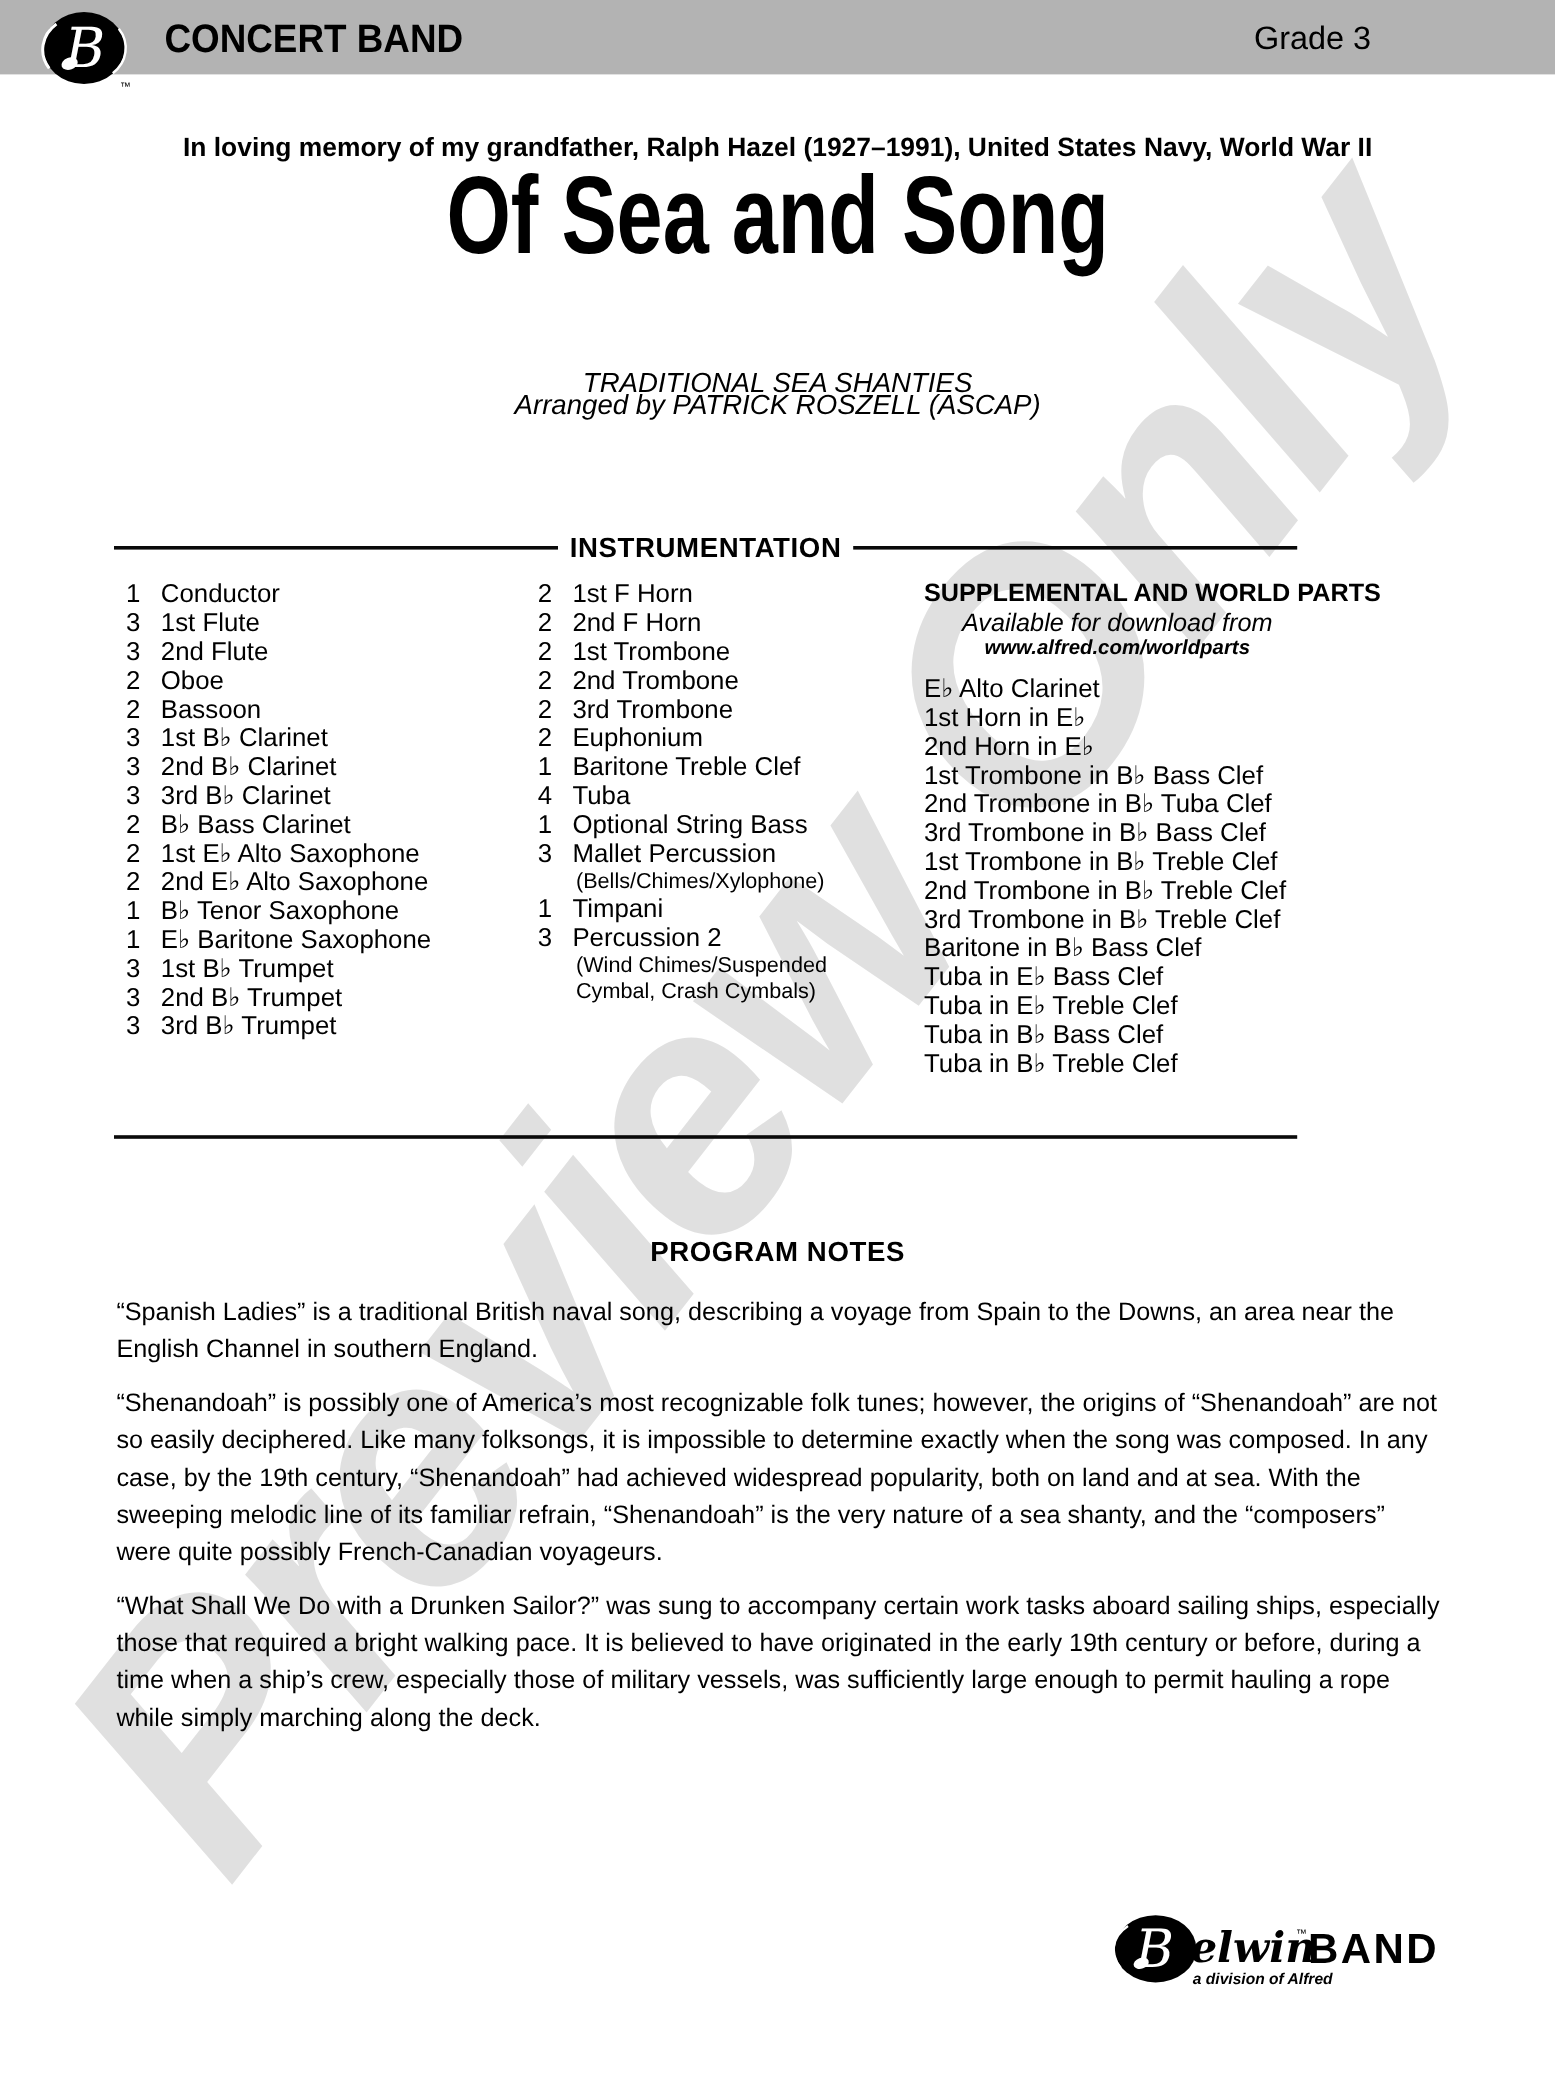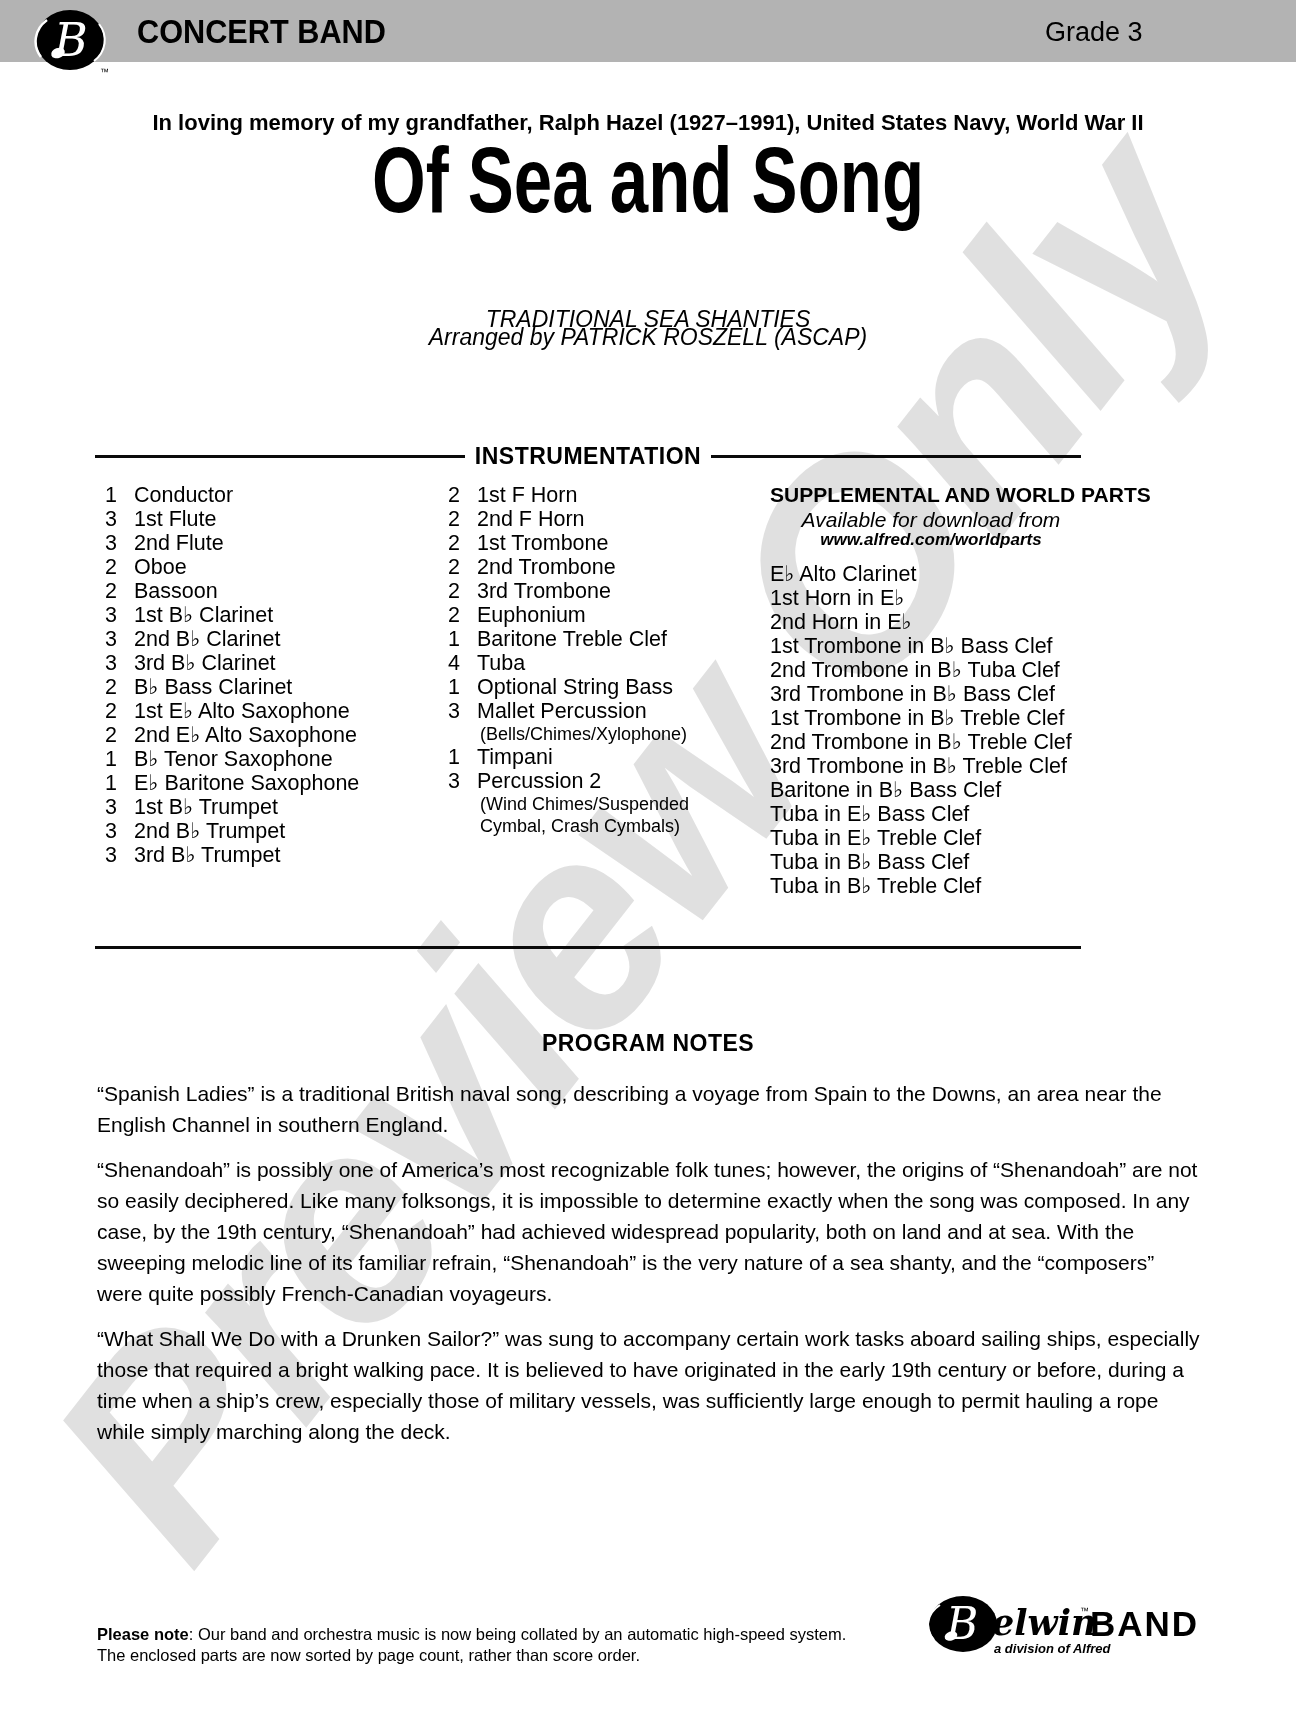--- a/index.html
+++ b/index.html
@@ -286,24 +286,20 @@
     <div class="pn-head">PROGRAM NOTES</div>
     <div class="pn">
 
         <p>“Spanish Ladies” is a traditional British naval song, describing a voyage from Spain to the Downs, an area near the English Channel in southern England.</p>
 
         <p>“Shenandoah” is possibly one of America’s most recognizable folk tunes; however, the origins of “Shenandoah” are not so easily deciphered. Like many folksongs, it is impossible to determine exactly when the song was composed. In any case, by the 19th century, “Shenandoah” had achieved widespread popularity, both on land and at sea. With the sweeping melodic line of its familiar refrain, “Shenandoah” is the very nature of a sea shanty, and the “composers” were quite possibly French-Canadian voyageurs.</p>
 
         <p>“What Shall We Do with a Drunken Sailor?” was sung to accompany certain work tasks aboard sailing ships, especially those that required a bright walking pace. It is believed to have originated in the early 19th century or before, during a time when a ship’s crew, especially those of military vessels, was sufficiently large enough to permit hauling a rope while simply marching along the deck.</p>
       </div>
 
-    <div class="footer-note">
-      <div><b>Please note</b><span>: Our band and orchestra music is now being collated by an automatic high-speed system.</span></div>
-      <div>The enclosed parts are now sorted by page count, rather than score order.</div>
-    </div>
 
     <div class="blogo">
       <svg width="270" height="66" viewBox="0 0 270 66">
         <ellipse cx="35" cy="30" rx="34" ry="28" fill="#000"></ellipse>
         <path d="M6,46 A33,26 0 0 1 12,11" stroke="#fff" stroke-width="2" fill="none"></path>
         <ellipse cx="23" cy="42" rx="6.5" ry="4.5" fill="#fff" transform="rotate(-20 23 42)"></ellipse>
         <text x="18" y="45" font-family="DejaVu Serif, serif" font-style="italic" font-size="44" fill="#fff">B</text>
         <text x="64" y="41" font-family="DejaVu Serif, serif" font-style="italic" font-weight="bold" font-size="35" fill="#000">elwin</text>
         <text x="152" y="20" font-size="9" fill="#000">™</text>
         <text x="162" y="42" font-family="Liberation Sans, sans-serif" font-weight="bold" font-size="35" fill="#000" letter-spacing="2">BAND</text>

